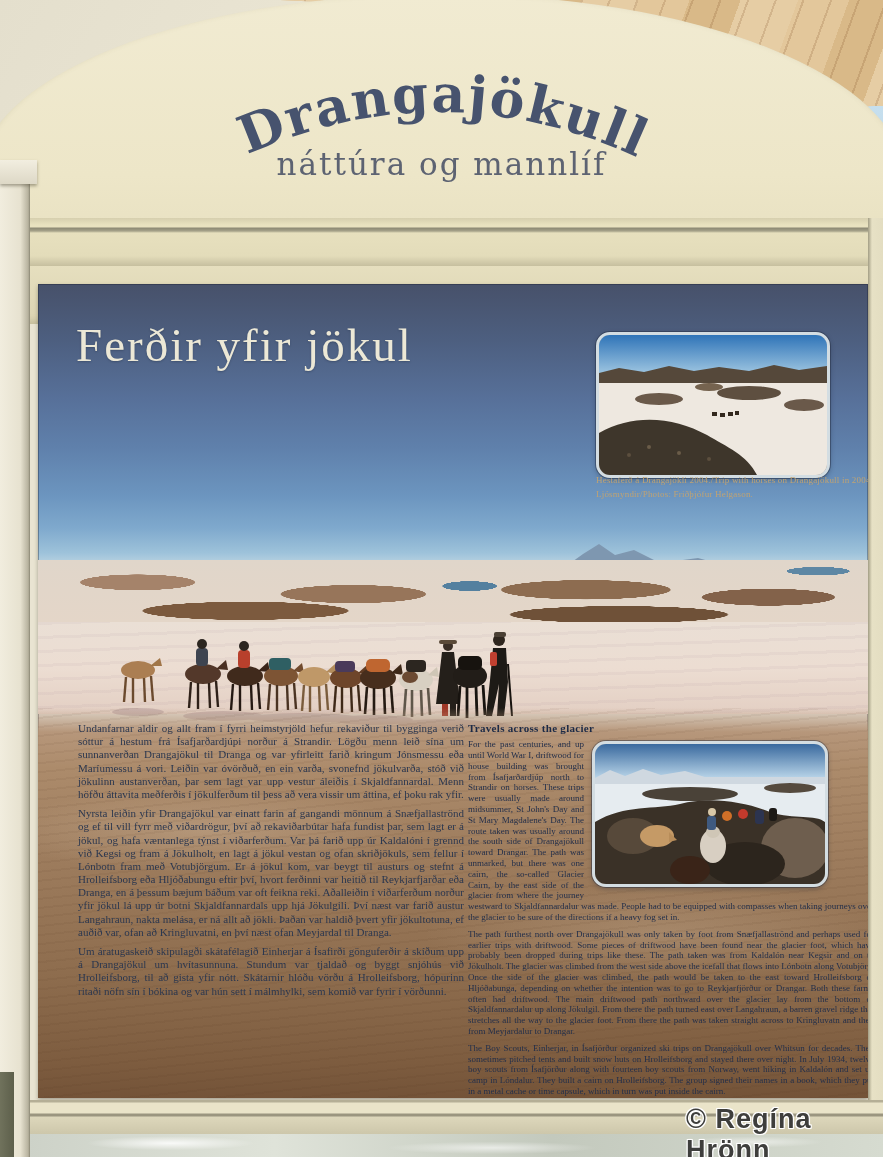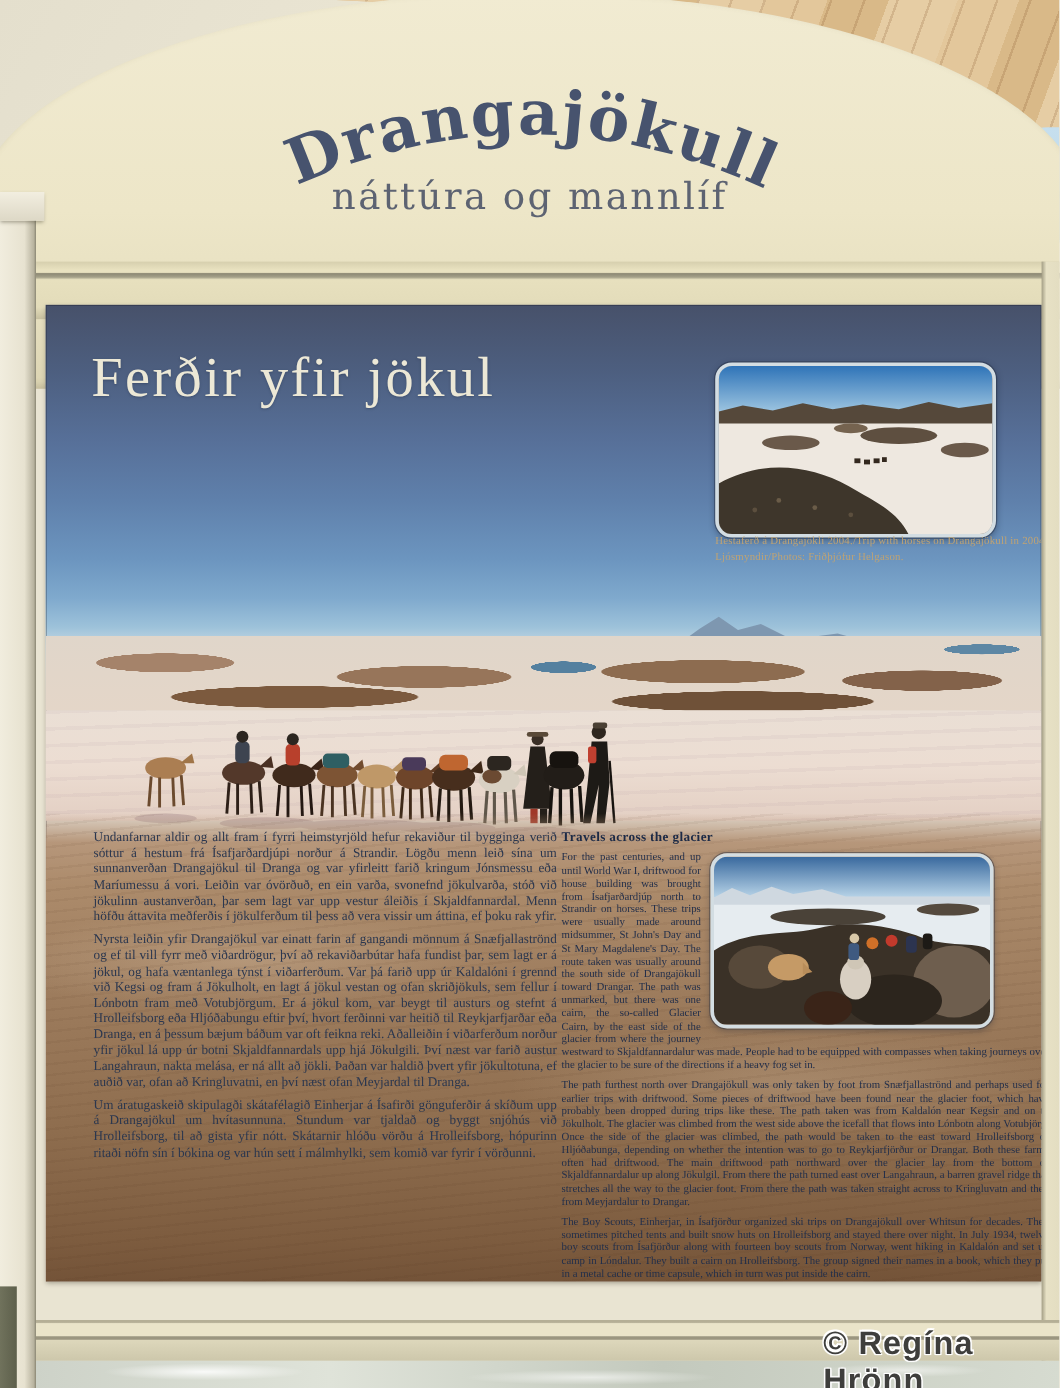--- a/index.html
+++ b/index.html
@@ -29,21 +29,21 @@
   .arch-subtitle{position:absolute;left:22px;top:152px;width:883px;text-align:center;
                  font-family:"DejaVu Serif","Liberation Serif",serif;font-size:31px;
                  color:#5d6372;letter-spacing:2px;}
 
   
   .trim{position:absolute;left:28px;top:218px;width:855px;height:48px;
         background:linear-gradient(180deg,#d6cfae 0,#e9e2c0 7px,#e9e2c0 9px,
                    #8d8974 10px,#a5a189 13px,#e7e0be 15px,#e3dcba 38px,#c6bf9f 48px);}
 
   
-  .panel{position:absolute;left:38px;top:254px;width:830px;height:814px;
+  .panel{position:absolute;left:38px;top:284px;width:830px;height:814px;
          box-shadow:inset 0 0 0 1px rgba(25,30,42,.35),0 2px 4px rgba(60,55,40,.4);
          background:linear-gradient(180deg,#47516a 0%,#4d5f80 7%,#577099 14%,
                     #5f80ab 20%,#6c95bf 26%,#7fa9cd 30%,#9dc2da 33%,
                     #c6d9e4 35%,#d8dcd8 37%,#ded4c8 40%,#ded4c8 100%);
          overflow:hidden;}
   .mountains{position:absolute;left:0;top:250px;width:830px;height:60px;}
   .hills{position:absolute;left:0;top:276px;width:830px;height:62px;
          background:
            radial-gradient(ellipse 45px 8px at 52% 42%,#54809f 0 60%,rgba(0,0,0,0) 61%),
            radial-gradient(ellipse 52px 7px at 94% 18%,#5d87a4 0 60%,rgba(0,0,0,0) 61%),

